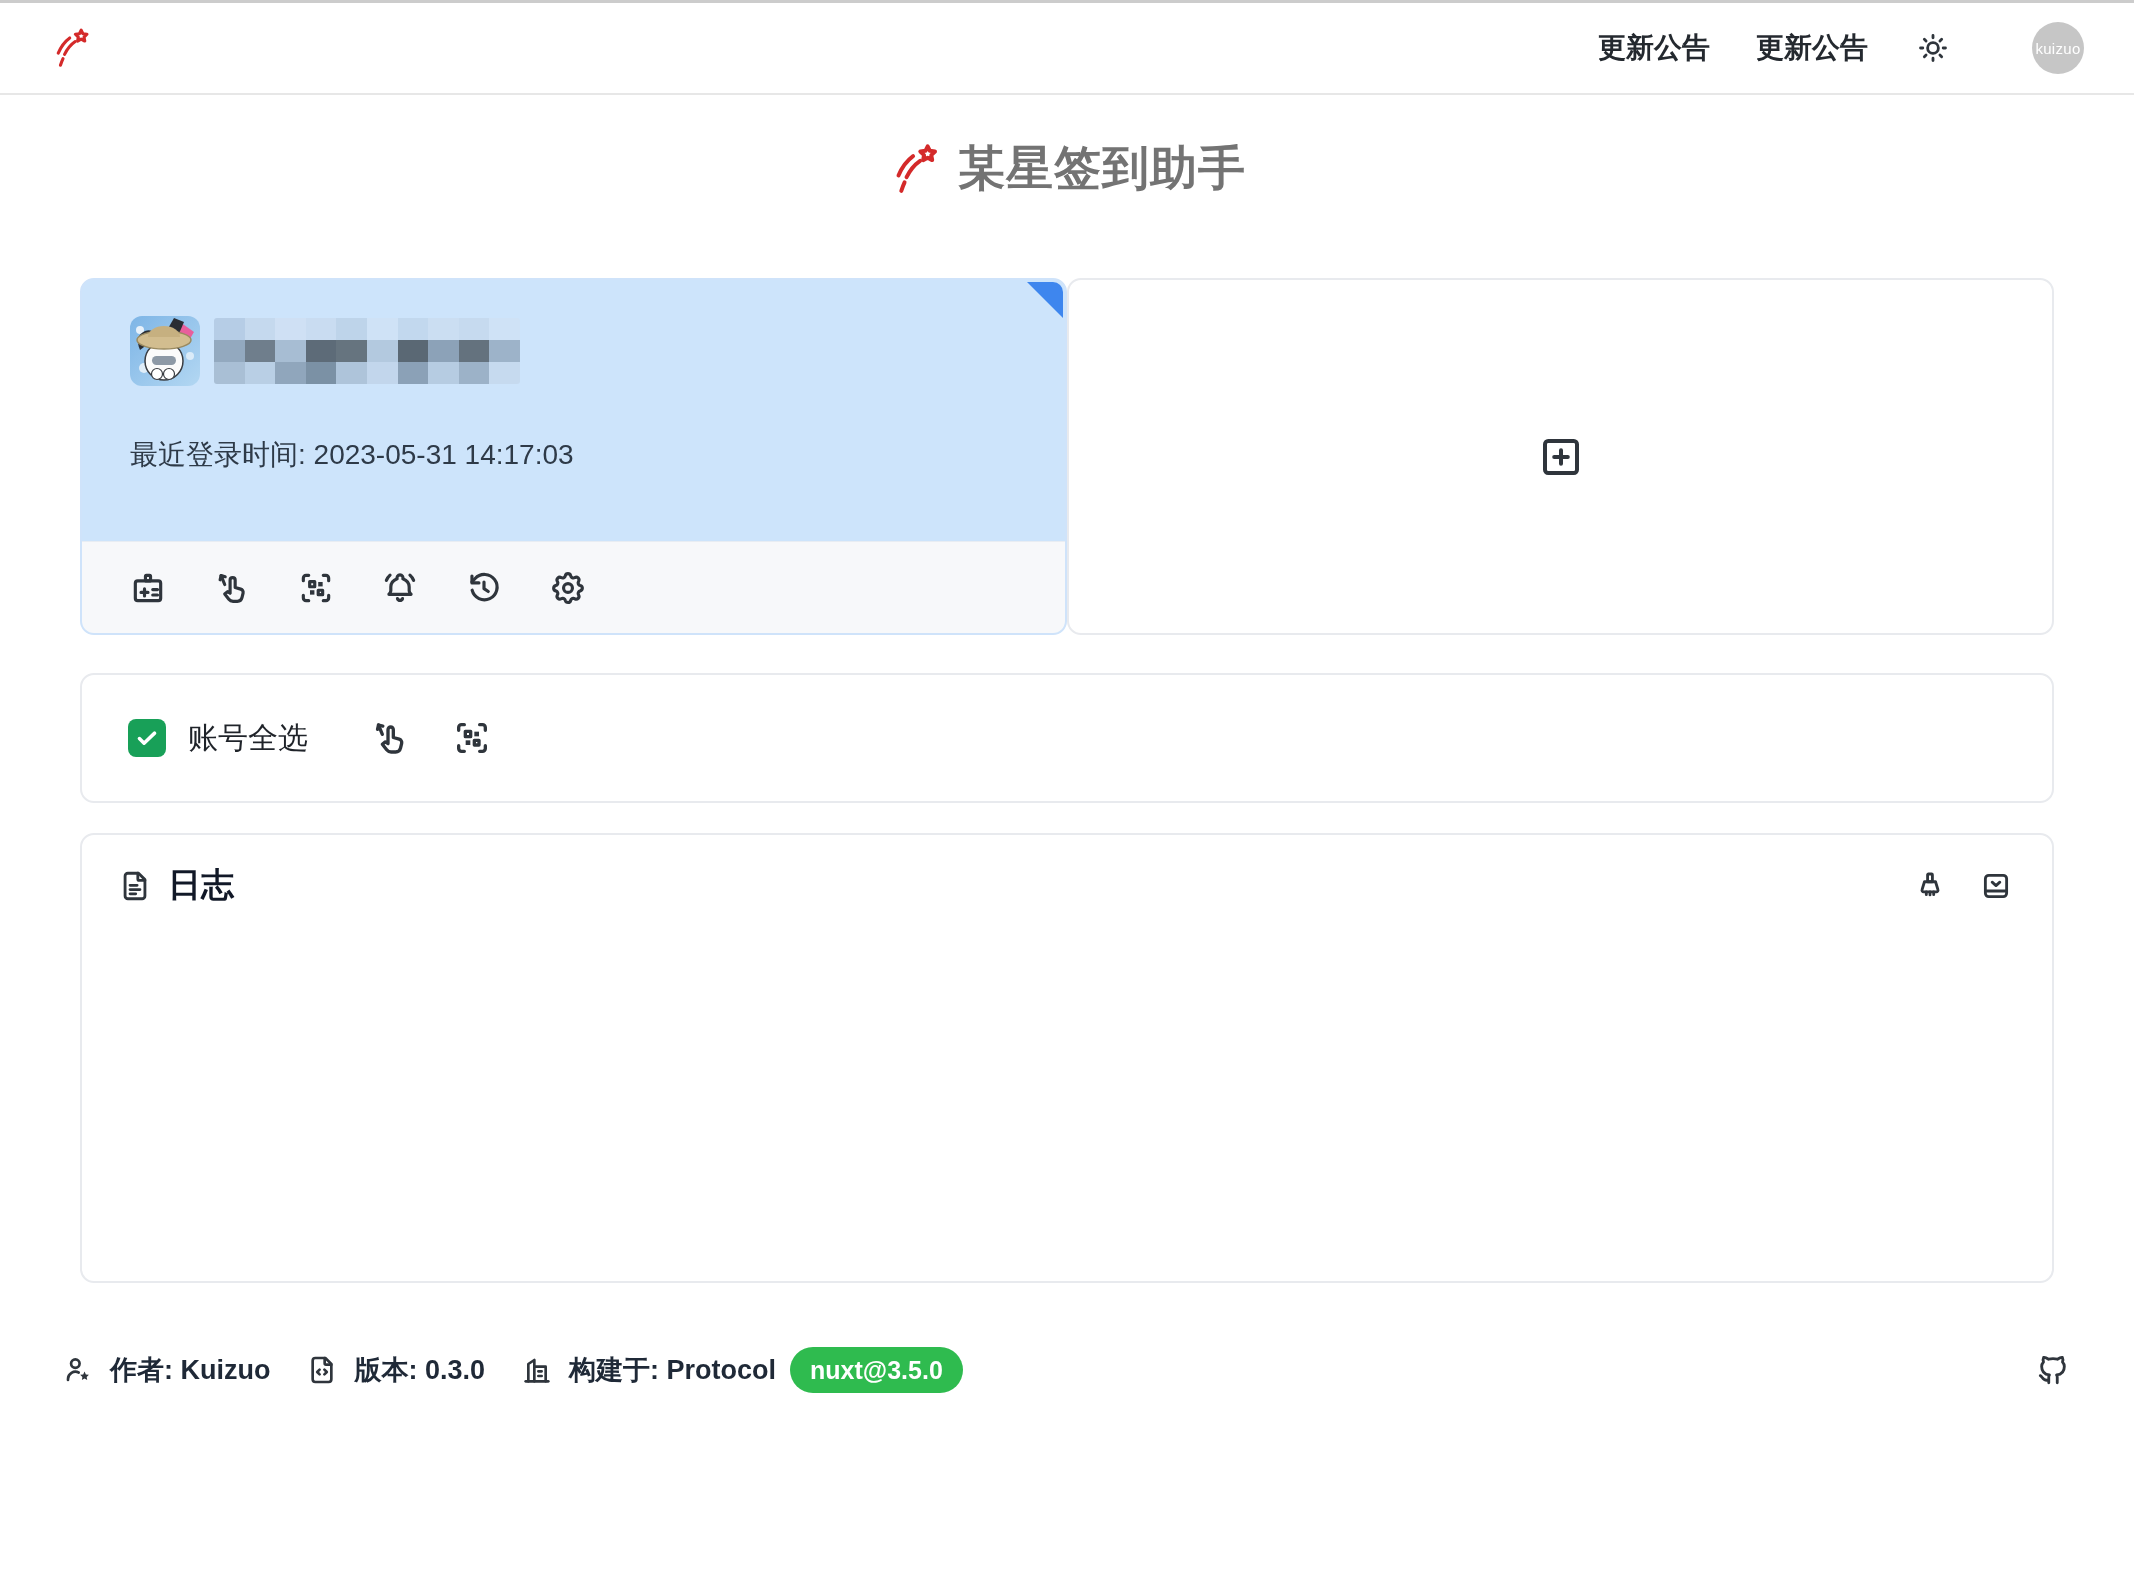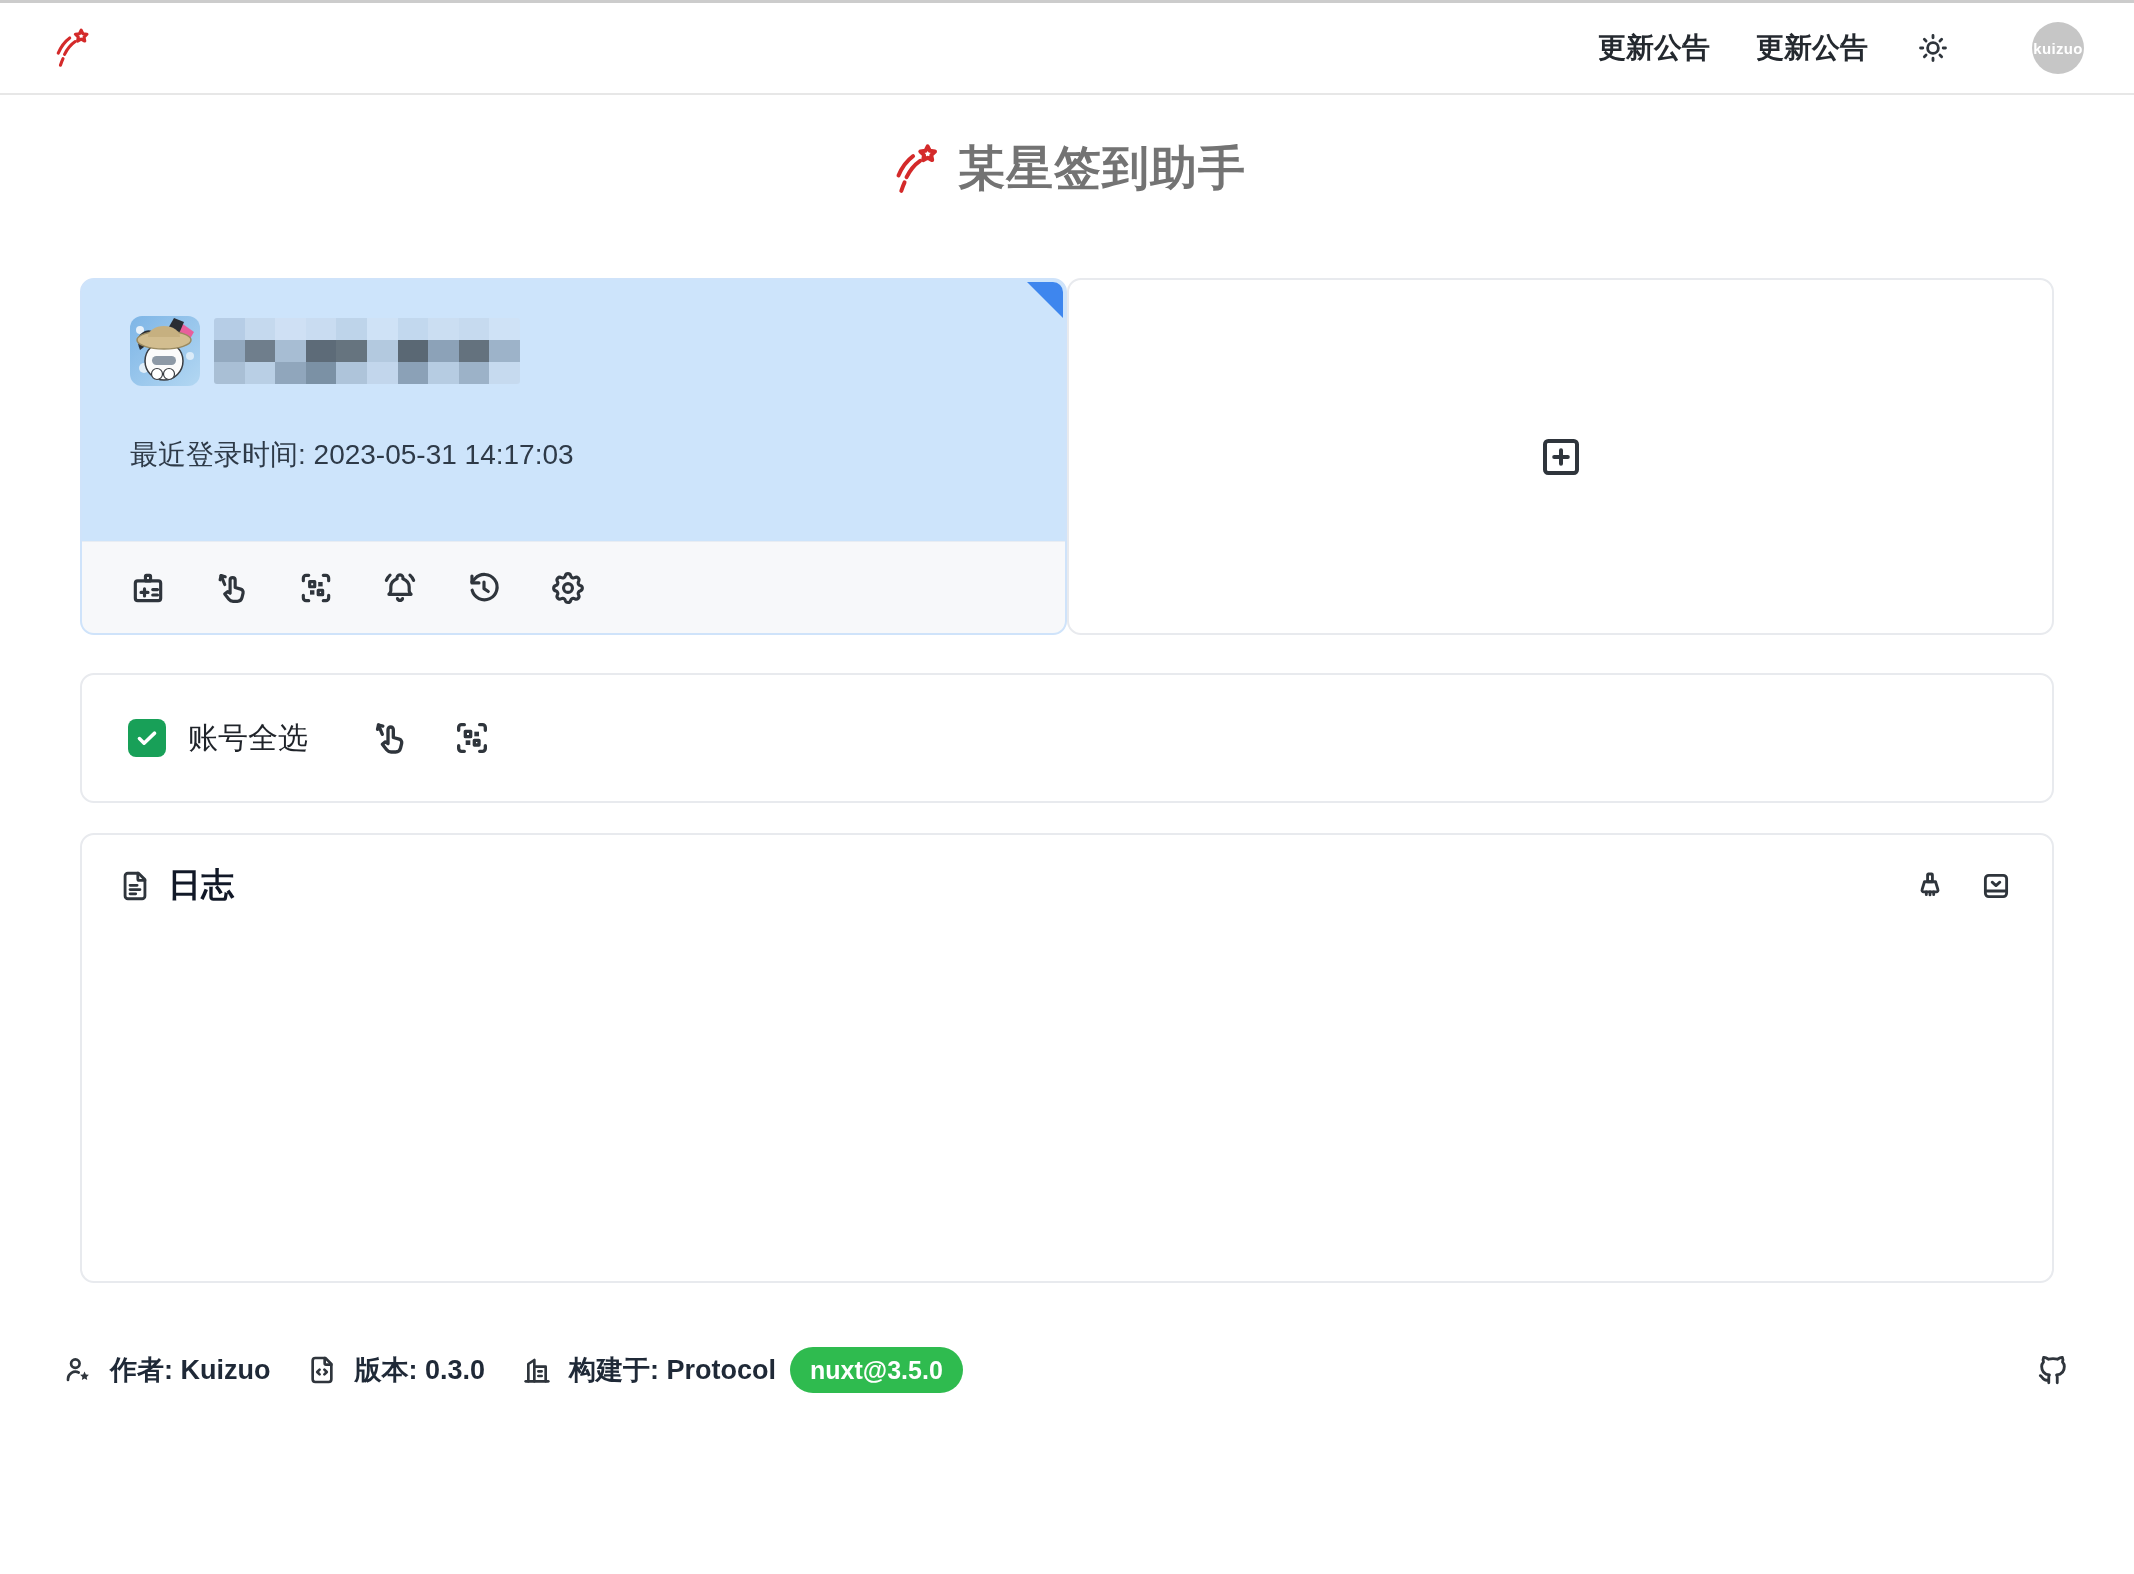--- a/index.html
+++ b/index.html
@@ -15,21 +15,21 @@
     height:92px;flex:0 0 92px;display:flex;align-items:center;
     padding:0 50px;border-bottom:2px solid #e7e7e7;box-sizing:border-box;background:#fff;
   }
   .header .logo{width:44px;height:44px;}
   .header .spacer{flex:1;}
   .nav{display:flex;align-items:center;gap:46px;}
   .nav-item{font-size:28px;font-weight:600;color:#24292f;cursor:pointer;line-height:1;}
   .theme-toggle{width:38px;height:38px;display:flex;align-items:center;justify-content:center;cursor:pointer;}
   .avatar-chip{
     width:52px;height:52px;border-radius:50%;background:#c6c6c6;color:#ffffff;
-    display:flex;align-items:center;justify-content:center;font-size:15px;font-weight:700;
+    display:flex;align-items:center;justify-content:center;font-size:15px;font-weight:400;
     margin-left:34px;cursor:pointer;letter-spacing:.3px;text-align:right;
   }
 
   
   .main{flex:1;padding:0 80px;box-sizing:border-box;}
   .hero{margin-top:42px;text-align:center;}
   .hero-title{display:flex;align-items:center;justify-content:center;gap:14px;}
   .hero-title .logo{width:56px;height:56px;}
   .hero-title h1{margin:0;font-size:47px;font-weight:700;color:#737373;letter-spacing:1px;}
   .hero-sub{margin-top:20px;font-size:27px;color:#475467;}

